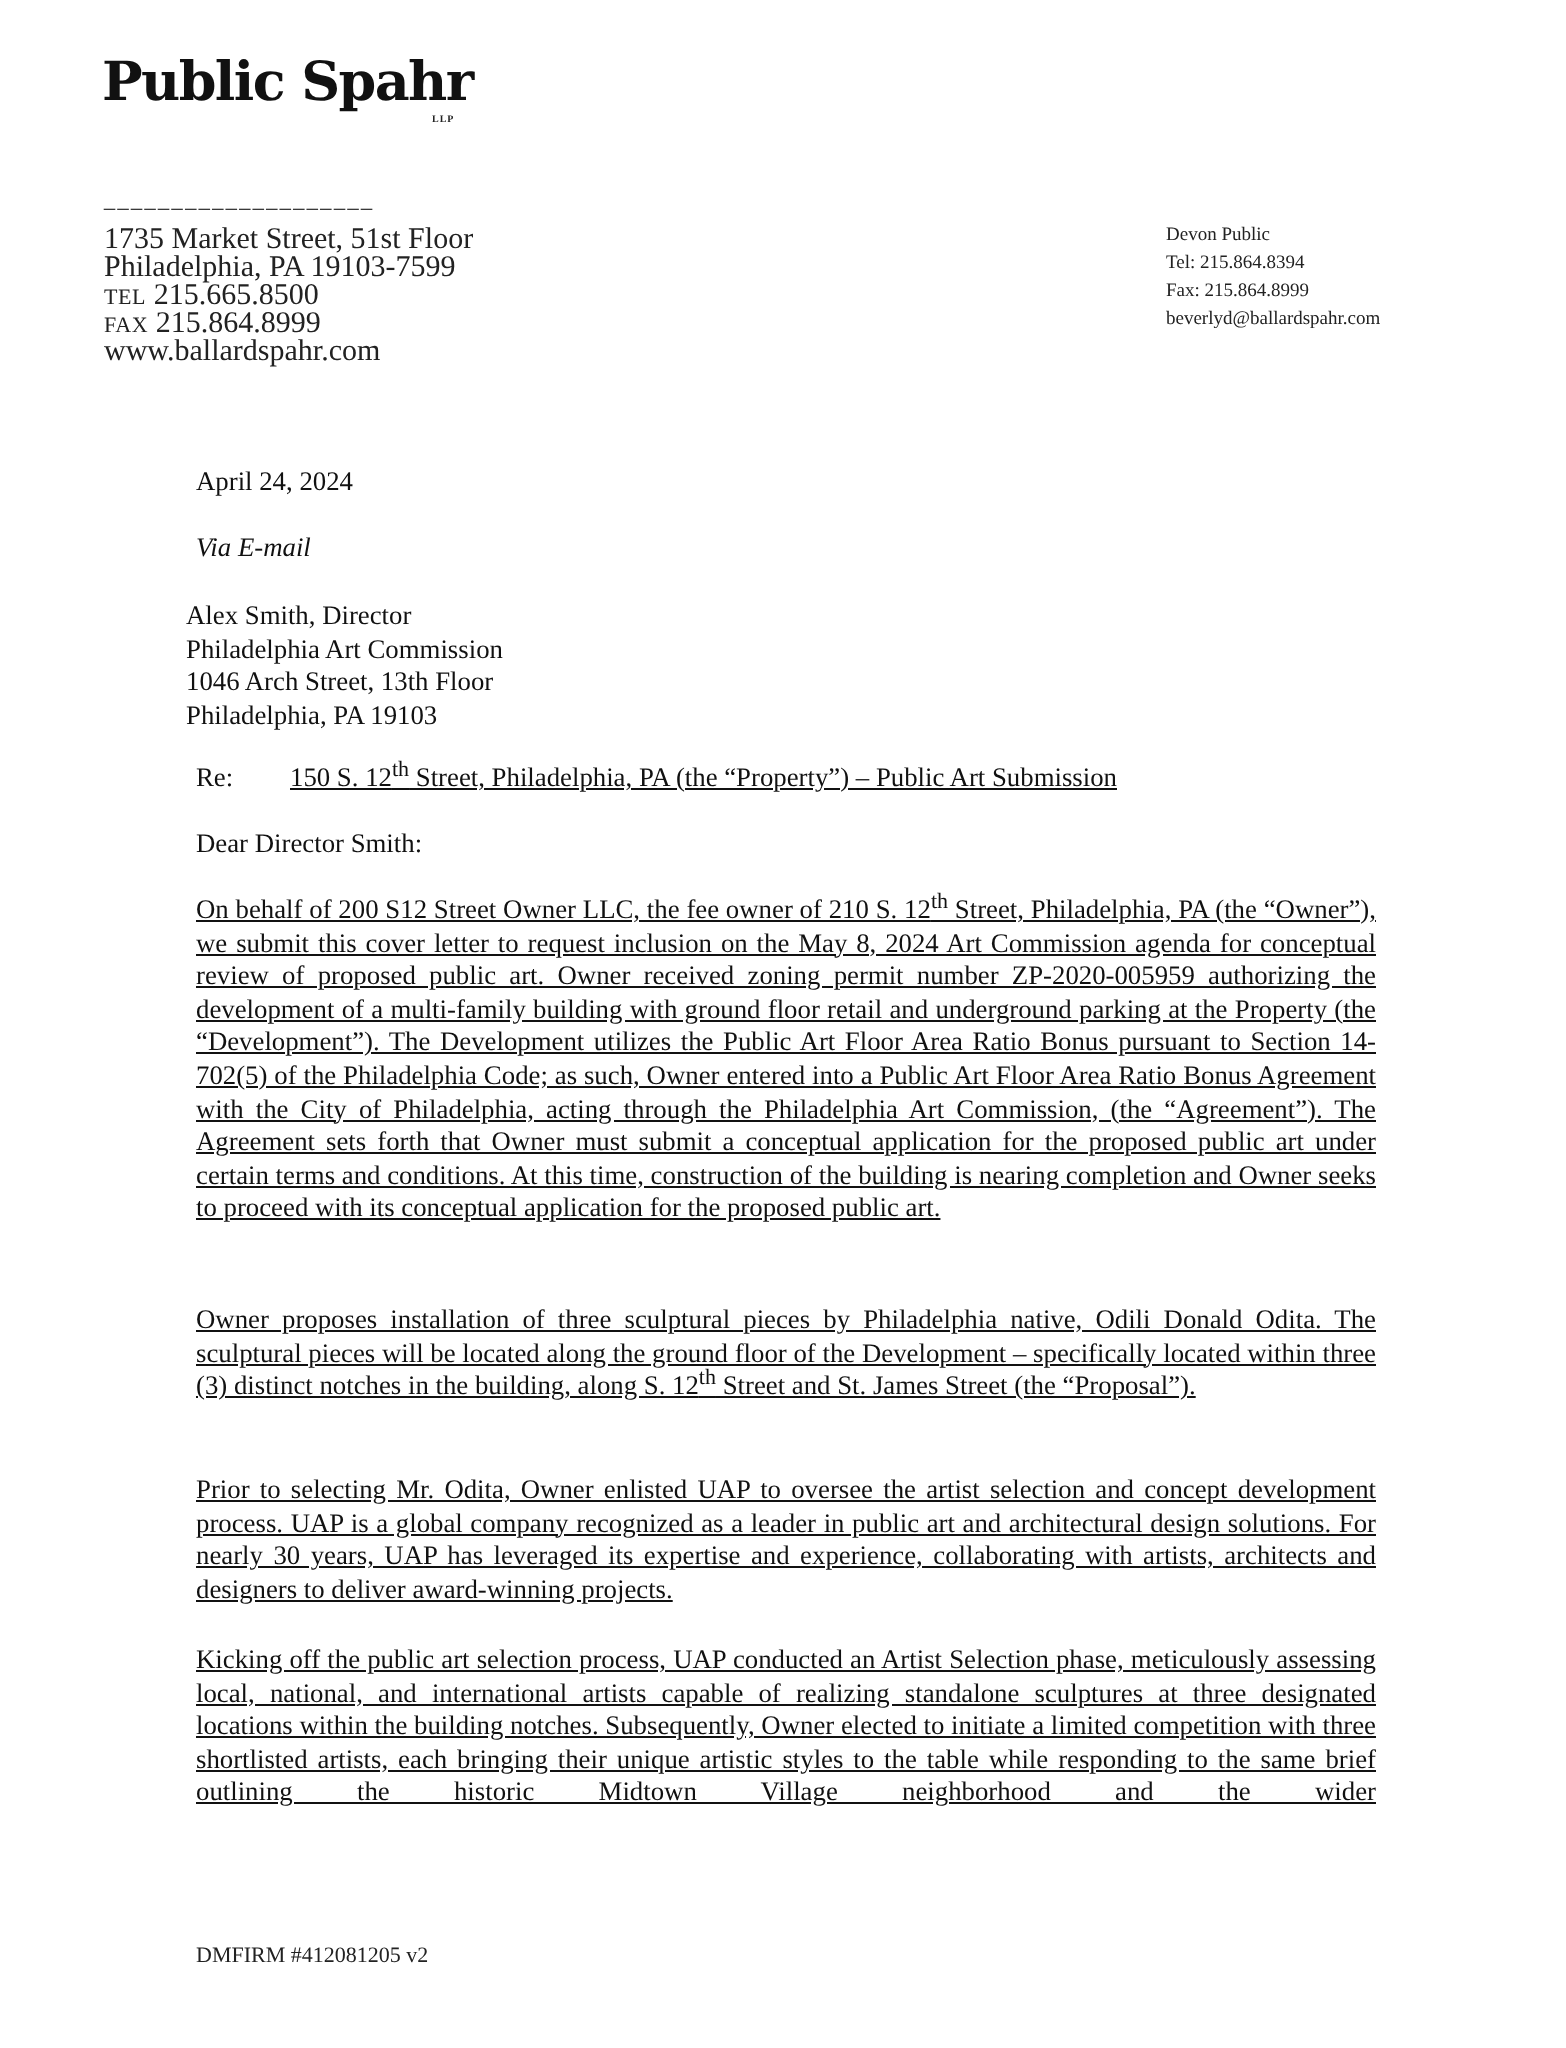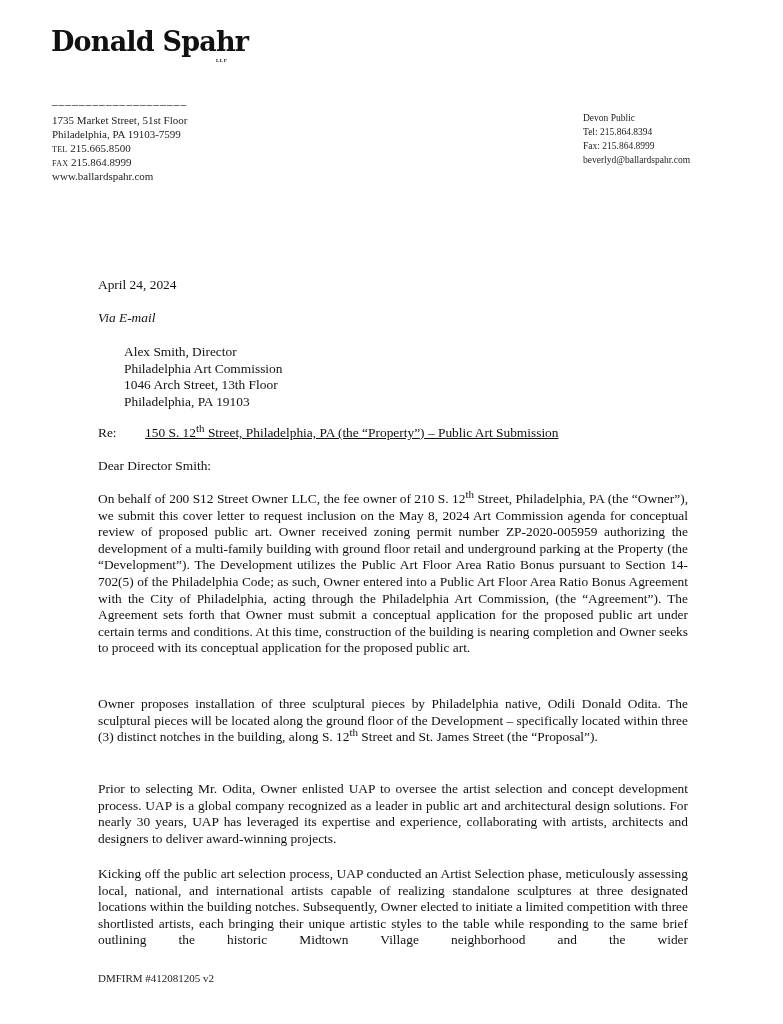--- a/index.html
+++ b/index.html
@@ -50,21 +50,21 @@
       font-family: "Liberation Sans", sans-serif;
       font-size: 10px;
       letter-spacing: 1.2px;
       color: #333;
       line-height: 1;
     }
     .firm-address {
       position: absolute;
       left: 52px;
       top: 113px;
-      font-size: 11px;
+      font-size: 15px;
       line-height: 14px;
       color: #222;
     }
     .firm-address .smallcaps {
       font-variant: small-caps;
       letter-spacing: 0.3px;
       text-align: right;
     }
     .sender-block {
       position: absolute;
@@ -75,52 +75,52 @@
       color: #222;
     }
     
     .letter {
       position: absolute;
       left: 98px;
       width: 590px;
       font-size: 13.4px;
       line-height: 16.6px;
       color: #111;
-      margin-top: 44px;
     }
     .date { top: 233px; }
     .via { top: 266px; font-style: italic; }
-    .recipient { top: 300px; left: 124px; }
+    .recipient { top: 300px; left: 93px; }
     .re-line { top: 381px; }
     .re-label { display: inline-block; width: 47px; }
     .re-text { text-decoration: underline; }
     .salutation { top: 414px; }
     .para {
       text-align: justify;
       text-align-last: left;
+      text-decoration: underline;
     }
     .p1 { top: 447px; }
     .p2 { top: 652px; }
     .p3 { top: 737px; }
     .p4 { top: 822px; text-align-last: justify; }
     sup { font-size: 11px; vertical-align: 5px; line-height: 0; }
     .footer-id {
       position: absolute;
       left: 98px;
       top: 972px;
       font-size: 11px;
       color: #222;
     }
   </style>
 </head>
 <body>
 
 <div class="page">
 
-  <div class="logo">Donald Spahr</div>
+  <div class="logo">Public Spahr</div>
   <div class="logo-llp">LLP</div>
 
   <div class="dash-rule">____________________</div>
 
   <div class="firm-address">
     <div>1735 Market Street, 51st Floor</div>
     <div>Philadelphia, PA 19103-7599</div>
     <div>
       <span class="smallcaps">tel</span>
       <span>215.665.8500</span>

